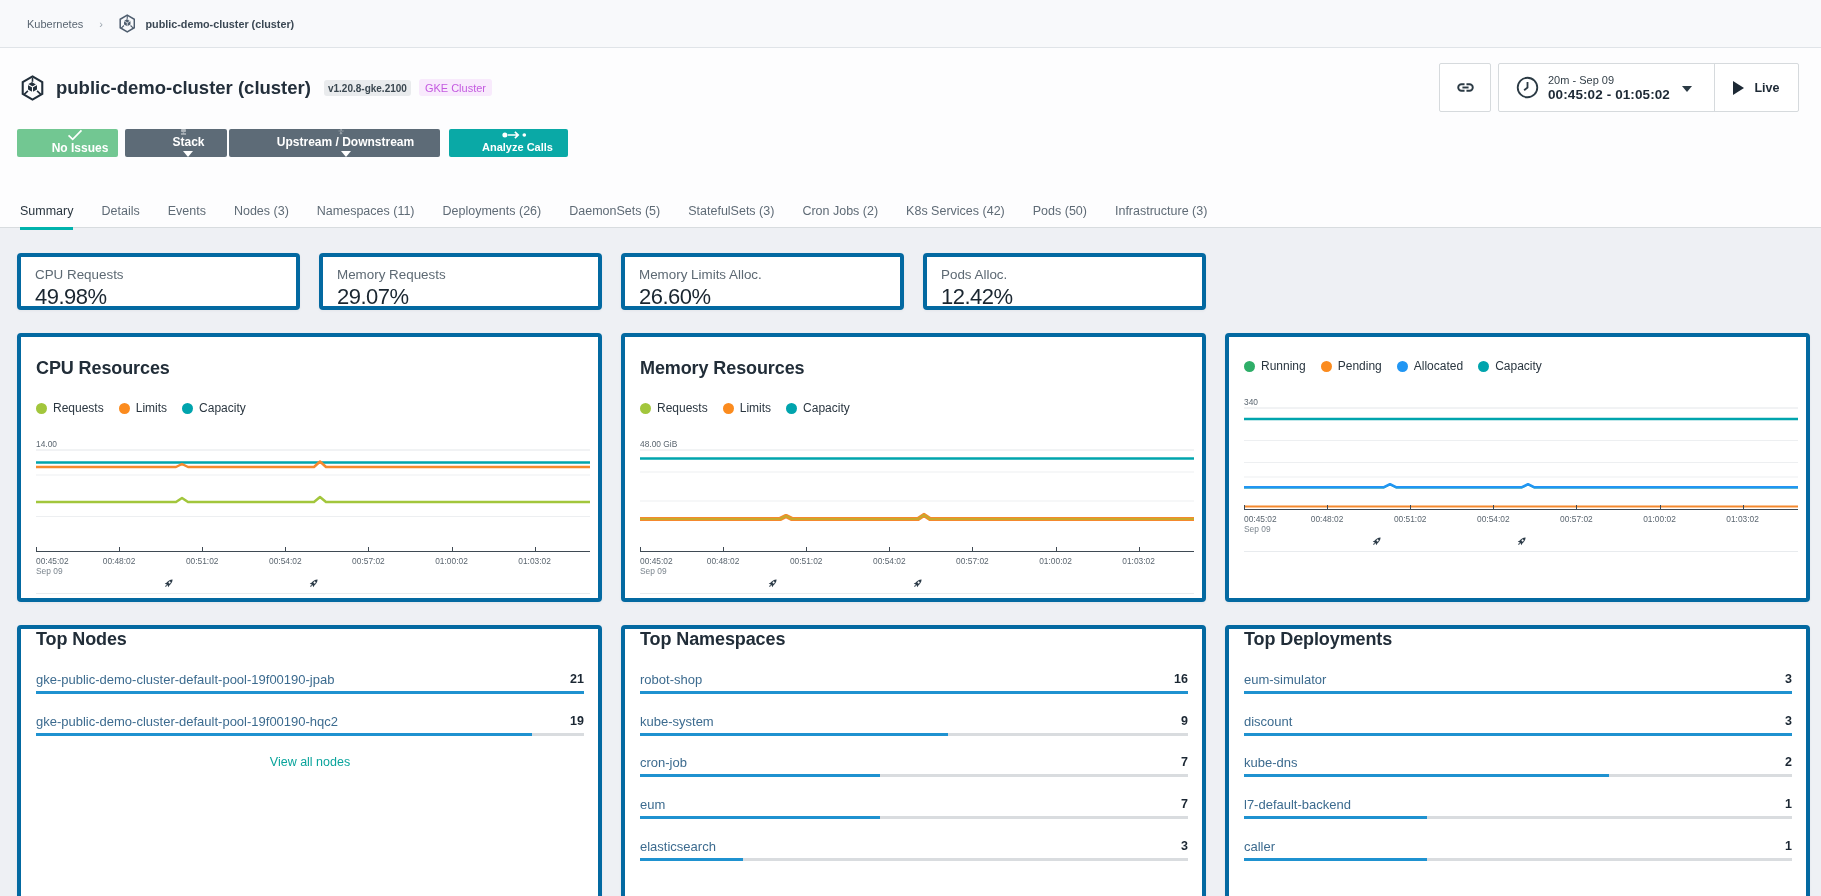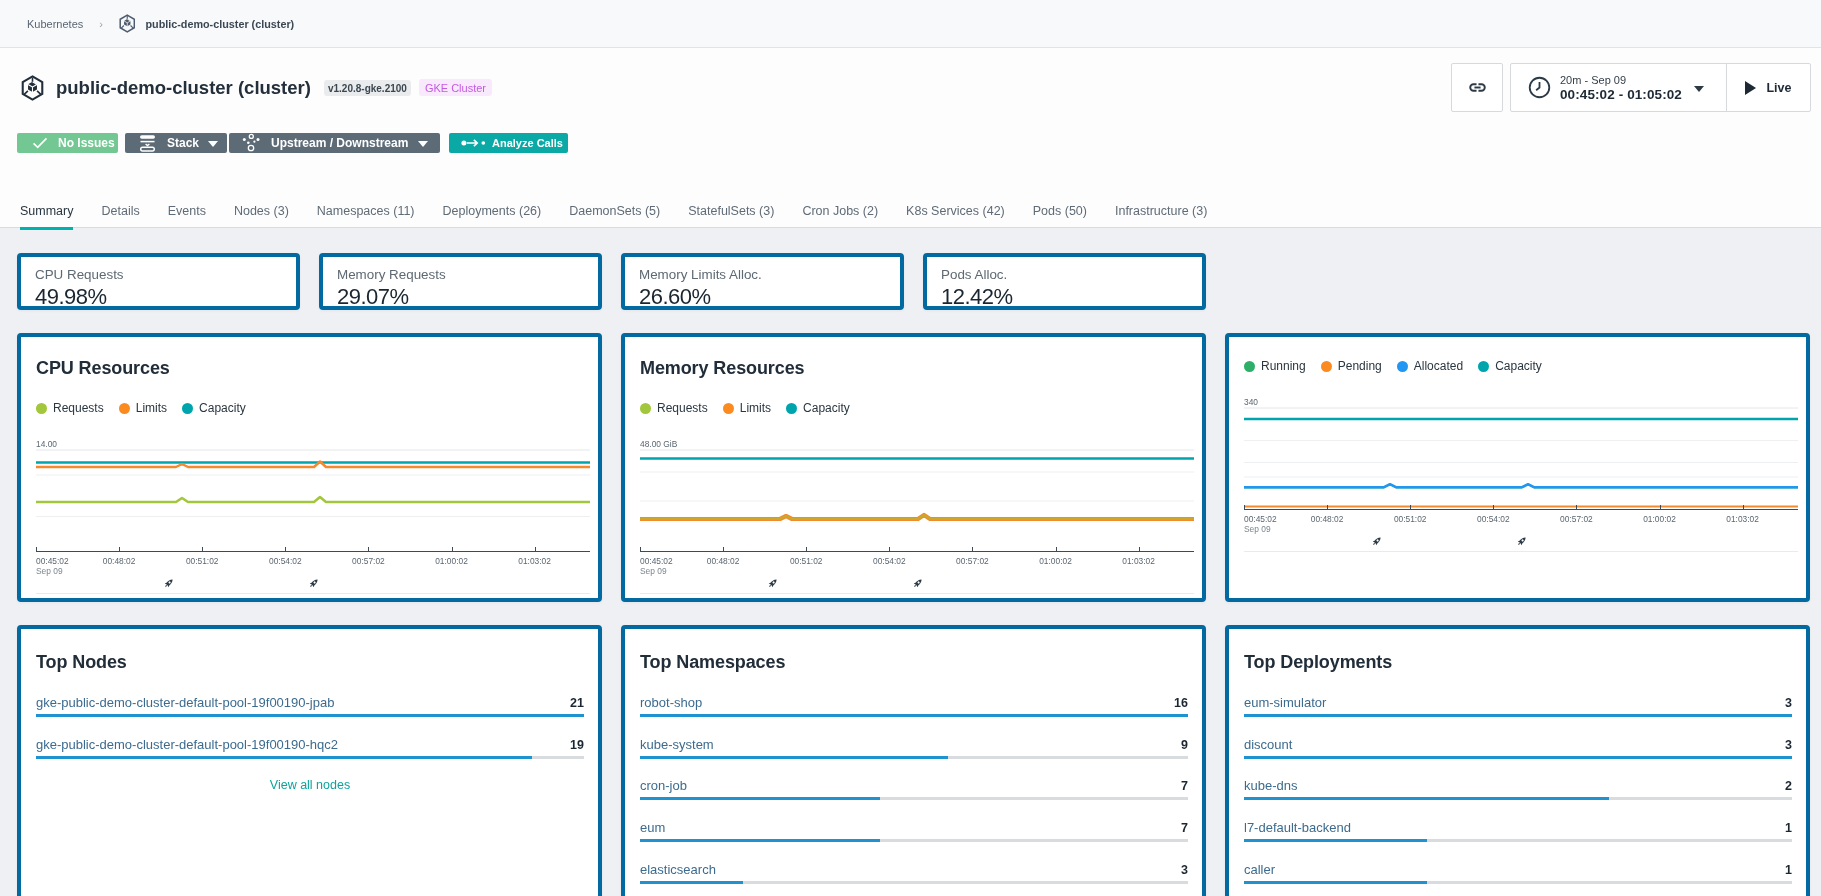--- a/index.html
+++ b/index.html
@@ -5,43 +5,43 @@
 .crumb { height:48px; background:#f8f9fb; border-bottom:1px solid #e0e4e8; display:flex; align-items:center; padding-left:27px; }
 .crumb .c1 { font-size:11px; color:#5a6672; }
 .crumb .sep { margin:0 16px; color:#9aa4ad; font-size:11px; }
 .crumb .c2 { font-size:10.8px; font-weight:bold; color:#3b4854; margin-left:10px; }
 .hdr { background:#fdfdfe; position:relative; }
 .titleRow { display:flex; align-items:center; padding-left:21px; padding-top:27px; height:52px; }
 .titleRow h1 { font-size:18.5px; font-weight:bold; color:#232f3b; margin-left:12px; }
 .badge { margin-left:13px; background:#e9ebed; border-radius:3px; color:#3a4750; font-size:10px; font-weight:bold; padding:3px 4px 2px; }
 .gke { margin-left:8px; background:#f8eafc; border-radius:3px; color:#c45ae0; font-size:11px; padding:3px 6px 2px; }
 .btnRow { display:flex; align-items:center; padding-left:17px; margin-top:29px; height:28px; }
-.btn { height:20px; display:flex; align-items:center; font-size:12px; font-weight:bold; color:#fff; border-radius:2px; white-space:nowrap; }
+.btn { height:28px; display:flex; align-items:center; font-size:12px; font-weight:bold; color:#fff; border-radius:2px; white-space:nowrap;flex-direction:column; }
 .btn.green { background:#72c792; width:101px; }
 .btn.slate { background:#5d6b77; }
 .btn.teal { background:#0aa9a6; width:119px; }
 .tabs { display:flex; padding-left:20px; margin-top:47px; border-bottom:1px solid #d8dcdf; }
 .tab { font-size:12.5px; color:#5f6b76; padding-bottom:9px; margin-right:28px; }
 .tab.active { color:#29353f; border-bottom:3.5px solid #00b2ac; margin-bottom:-2.5px; padding-bottom:5.5px; }
 .content { padding:25px 0 0 17px; }
 .grid6 { display:grid; grid-template-columns:repeat(6,283px); gap:19px; }
 .grid3 { display:grid; grid-template-columns:repeat(3,585px); gap:19px; }
 .card { background:#fff; border:4px solid #0369a1; border-radius:4px; box-shadow:0 1px 3px rgba(30,40,50,0.05); }
 .stat { height:57px; padding:10px 14px 0; }
 .stat .lab { font-size:13.4px; color:#5d6973; }
 .stat .val { font-size:22px; color:#1a2630; margin-top:2px; letter-spacing:-0.5px; }
 .chartCard { height:269px; margin-top:23px; padding:0 14px 0 15px; }
 h2 { font-size:18px; font-weight:bold; color:#212d38; letter-spacing:-0.1px; }
 .chartCard h2 { padding-top:21px; }
 .legend { display:flex; align-items:center; margin-top:22px; font-size:12px; color:#2a3640; }
 .legend .dot { width:11px; height:11px; border-radius:50%; margin-right:6px; }
 .legend .item { display:flex; align-items:center; margin-right:15px; }
 .listCard { height:292px; margin-top:23px; padding:0 14px 0 15px; }
-.listCard h2 { padding-top:23px; }
-.rowTop { display:flex; justify-content:space-between; align-items:flex-end; }
+.listCard h2 { }
+.rowTop { display:flex; justify-content:space-between; align-items:flex-start; }
 .rowTop .nm { font-size:13px; color:#3c6b8f; }
 .rowTop .vv { font-size:12.5px; font-weight:bold; color:#1b2733; }
 .track { height:3px; background:#d9dcdf; margin-top:4px; }
 .fill { height:3px; background:#1f92d0; }
 .viewall { text-align:center; font-size:12.5px; color:#0aa49c; margin-top:19px; }
 </style></head>
 <body>
 <div class="crumb">
   <span class="c1">Kubernetes</span>
     <span class="sep">›</span>
@@ -66,21 +66,21 @@
           <path d="M6.6 15.2 L3 18.6"></path>
           <path d="M15.4 15.2 L19 18.6"></path>
         </g>
         <path d="M11 6.6 L15.3 9 L15.3 13.9 L11 16.3 L6.7 13.9 L6.7 9 Z" fill="#222f3b"></path>
         <path d="M11 6.6 L15.3 9.1 M11 16.3 L11 11.6 M11 11.6 L6.7 9.1 M11 11.6 L15.3 9.1" stroke="#ffffff" stroke-width="1" fill="none"></path>
       </svg>
     <h1>public-demo-cluster (cluster)</h1>
     <span class="badge">v1.20.8-gke.2100</span>
     <span class="gke">GKE Cluster</span>
   </div>
-  <div style="position:absolute; right:10px; top:15px; display:flex;">
+  <div style="position:absolute; right:22px; top:15px; display:flex;">
     <div style="width:52px;height:49px;border:1px solid #d6dadd;background:#fff;border-radius:2px;display:flex;align-items:center;justify-content:center;">
       <svg width="23" height="23" viewBox="0 0 24 24" fill="none" stroke="#2b3a44" stroke-width="2">
         <path d="M11 8.6 L7.8 8.6 A3.4 3.4 0 0 0 7.8 15.4 L11 15.4"></path>
         <path d="M13 8.6 L16.2 8.6 A3.4 3.4 0 0 1 16.2 15.4 L13 15.4"></path>
         <path d="M8.8 12 L15.2 12"></path>
       </svg>
     </div>
     <div style="margin-left:7px; width:301px; height:49px; border:1px solid #d6dadd; background:#fff; border-radius:2px; display:flex;">
       <div style="display:flex;align-items:center; width:216px; border-right:1px solid #d6dadd;">
         <svg style="margin-left:17px" width="23" height="23" viewBox="0 0 24 24" fill="none" stroke="#2b3a44" stroke-width="1.9">

